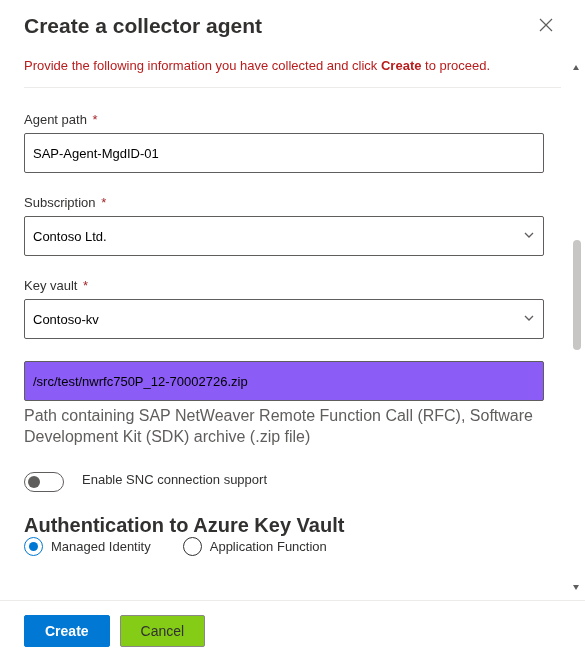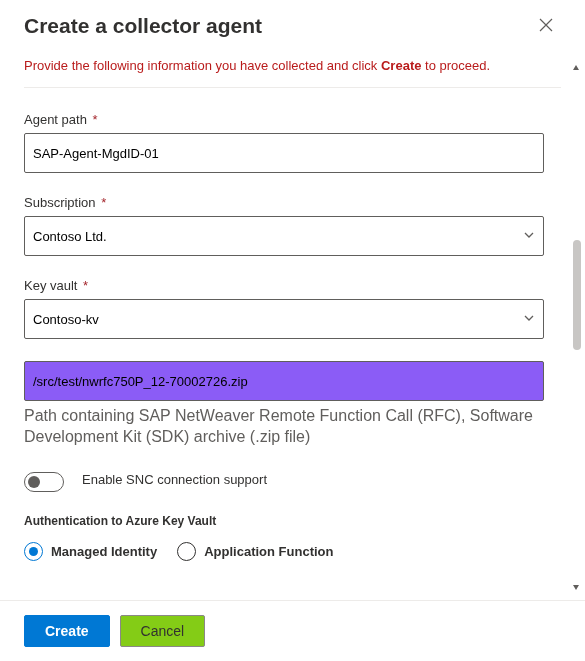--- a/index.html
+++ b/index.html
@@ -112,29 +112,27 @@
     width: 12px; height: 12px;
     background: #605e5c;
     border-radius: 50%;
     position: absolute;
     top: 3px; left: 3px;
   }
   .toggle-label {
     font-size: 13px;
   }
   .section-head {
-    font-size: 12px;
+    font-size: 20px;
     font-weight: 600;
-    margin-bottom: 14px;
   }
   .radio-row {
     display: flex;
-    gap: 20px;
+    gap: 32px;
     align-items: flex-start;
-    font-weight: bold;
   }
   .radio-opt {
     display: flex;
     align-items: center;
     gap: 8px;
     font-size: 13px;
     cursor: pointer;
   }
   .radio {
     width: 19px; height: 19px;

